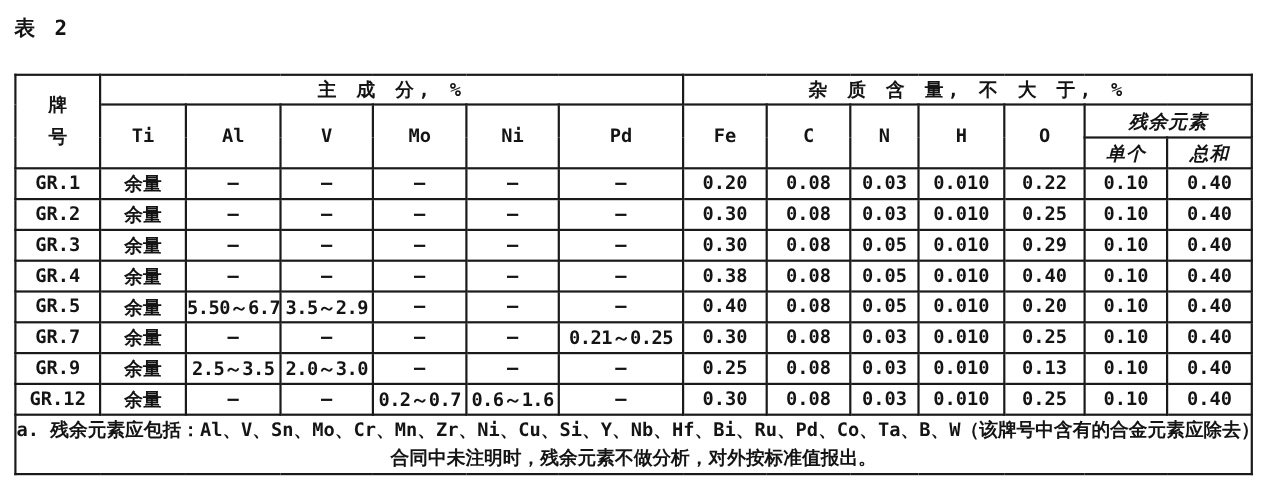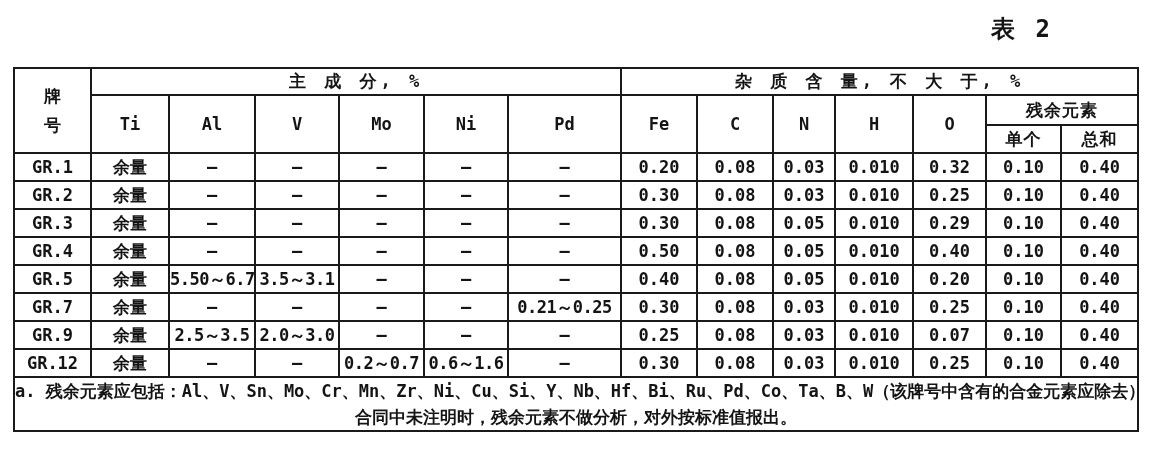--- a/index.html
+++ b/index.html
@@ -12,22 +12,22 @@
     font-family: "DejaVu Sans Mono", "Liberation Sans", sans-serif;
     color: #141414;
   }
   .page { position: relative; width: 1150px; height: 456px; }
 
   .title {
     position: absolute;
     top: 13px;
     left: 13px;
     width: 1040px;
-    text-align: right;
-    font-size: 24px;
+    text-align: left;
+    font-size: 19px;
     font-weight: bold;
     letter-spacing: 3px;
   }
 
   table.main {
     position: absolute;
     left: 13px;
     top: 67px;
     width: 1124px;
     border-collapse: collapse;
@@ -54,21 +54,21 @@
     padding-top: 2px;
     line-height: 29px;
     font-size: 18px;
   }
   th.group {
     font-size: 18px;
     letter-spacing: 4px;
     font-weight: bold;
   }
   th.elem { font-size: 17px; }
-  th.cjk  { font-size: 18px; letter-spacing: 1px; }
+  th.cjk  { font-size: 18px; letter-spacing: 1px; font-style: italic; }
 
   td.sm { font-size: 13.5px; letter-spacing: -0.5px; }
 
   td.footnote {
     text-align: left;
     font-size: 16px;
     line-height: 26px;
     padding: 4px 8px 5px 8px;
     white-space: normal;
     font-weight: bold;
@@ -136,21 +136,21 @@
       <td>余量</td>
       <td>—</td>
       <td>—</td>
       <td>—</td>
       <td>—</td>
       <td>—</td>
       <td>0.20</td>
       <td>0.08</td>
       <td>0.03</td>
       <td>0.010</td>
-      <td>0.32</td>
+      <td>0.22</td>
       <td>0.10</td>
       <td>0.40</td>
     </tr>
 
     <tr class="data">
       <td>GR.2</td>
       <td>余量</td>
       <td>—</td>
       <td>—</td>
       <td>—</td>
@@ -183,34 +183,34 @@
     </tr>
 
     <tr class="data">
       <td>GR.4</td>
       <td>余量</td>
       <td>—</td>
       <td>—</td>
       <td>—</td>
       <td>—</td>
       <td>—</td>
-      <td>0.50</td>
+      <td>0.38</td>
       <td>0.08</td>
       <td>0.05</td>
       <td>0.010</td>
       <td>0.40</td>
       <td>0.10</td>
       <td>0.40</td>
     </tr>
 
     <tr class="data">
       <td>GR.5</td>
       <td>余量</td>
       <td class="sm">5.50～6.75</td>
-      <td class="sm">3.5～3.1</td>
+      <td class="sm">3.5～2.9</td>
       <td>—</td>
       <td>—</td>
       <td>—</td>
       <td>0.40</td>
       <td>0.08</td>
       <td>0.05</td>
       <td>0.010</td>
       <td>0.20</td>
       <td>0.10</td>
       <td>0.40</td>
@@ -238,21 +238,21 @@
       <td>余量</td>
       <td class="sm">2.5～3.5</td>
       <td class="sm">2.0～3.0</td>
       <td>—</td>
       <td>—</td>
       <td>—</td>
       <td>0.25</td>
       <td>0.08</td>
       <td>0.03</td>
       <td>0.010</td>
-      <td>0.07</td>
+      <td>0.13</td>
       <td>0.10</td>
       <td>0.40</td>
     </tr>
 
     <tr class="data">
       <td>GR.12</td>
       <td>余量</td>
       <td>—</td>
       <td>—</td>
       <td class="sm">0.2～0.7</td>

